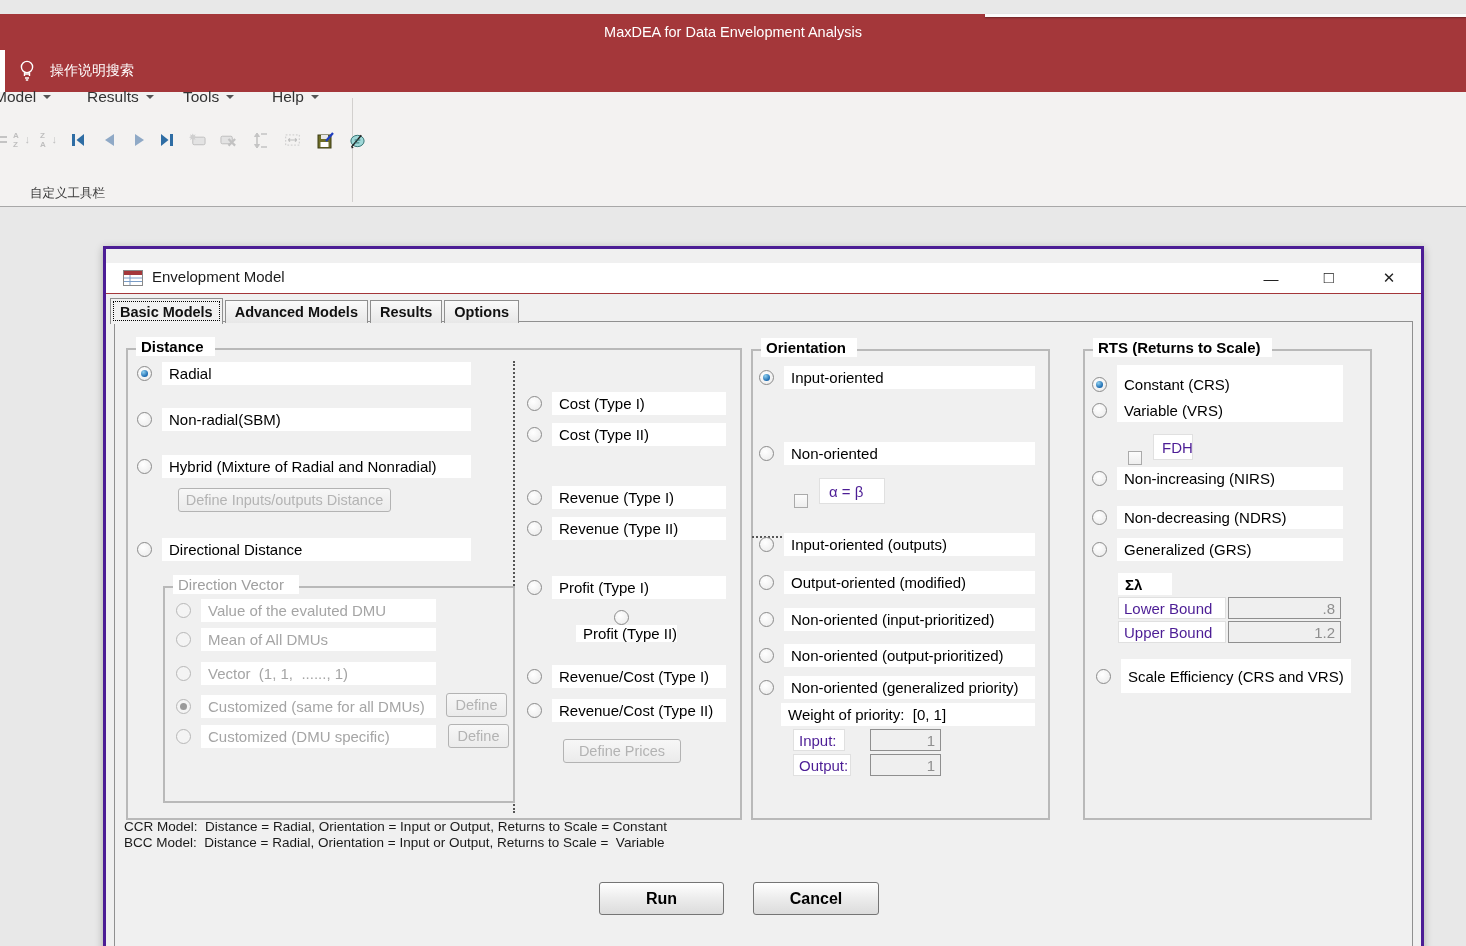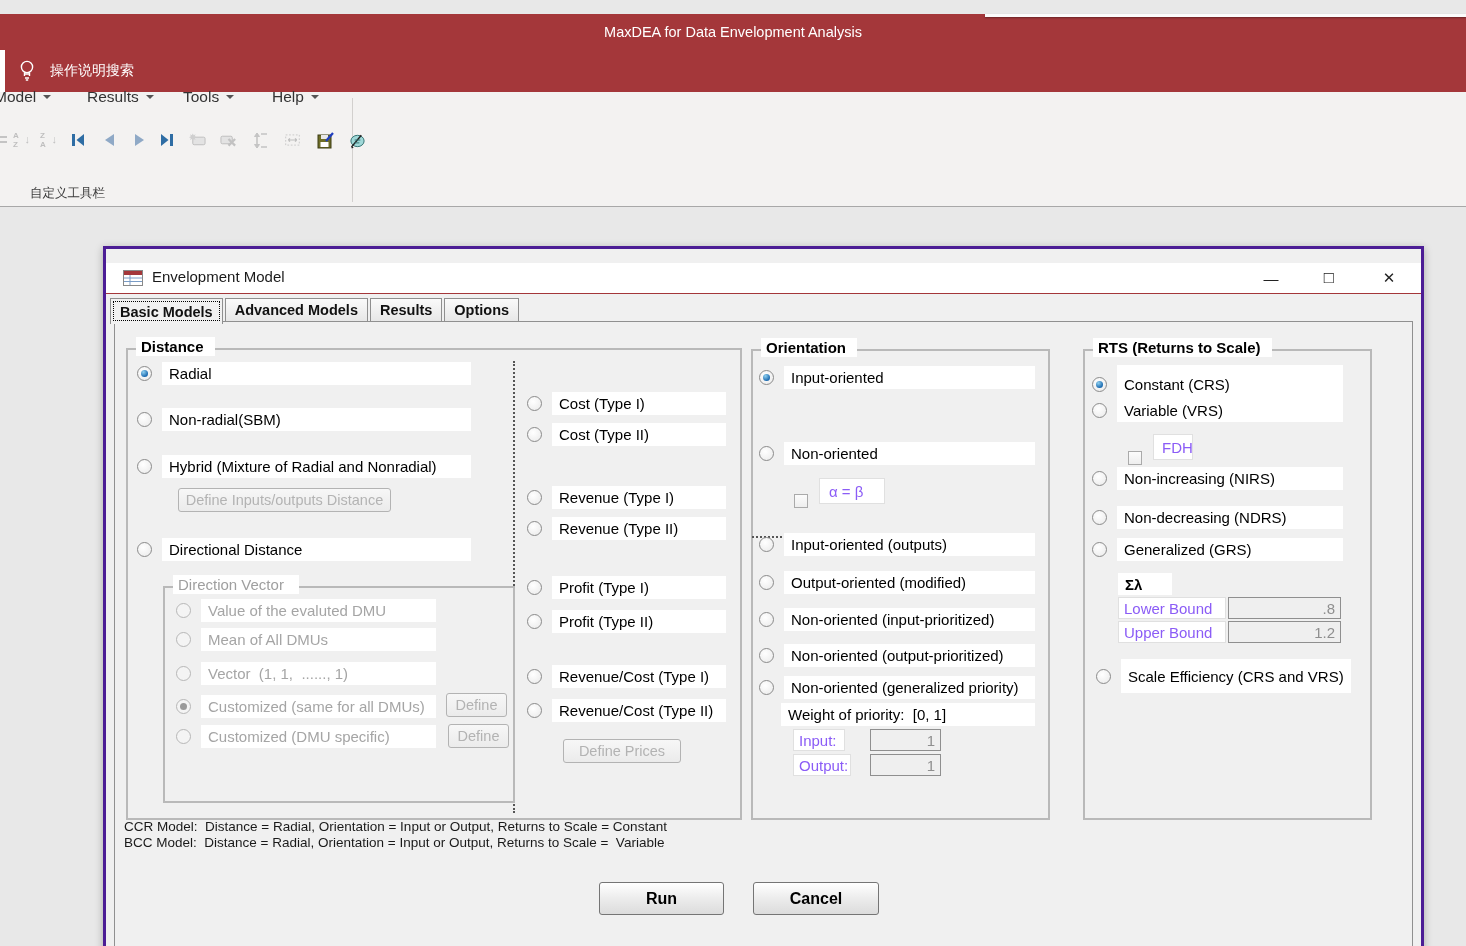--- a/index.html
+++ b/index.html
@@ -25,21 +25,21 @@
   .sort .ar{position:absolute;right:0;top:1px;font-size:11px;color:#bfbfbf;}
   .grouplabel{left:30px;top:171px;font-size:12.5px;color:#3b3b3b;}
 
   
   .dialog{left:103px;top:232px;width:1315px;height:703px;background:#f0f0f0;
           border:3px solid #4c1d95;box-shadow:0 2px 8px rgba(0,0,0,.28);}
   .dlg-titlebar{left:0;top:0;width:100%;height:30px;background:#fff;border-bottom:1px solid #A4373A;}
   .dlg-title{left:46px;top:5px;font-size:15px;color:#1a1a1a;}
   .winbtn{top:4px;width:34px;height:22px;display:flex;align-items:center;justify-content:center;
           font-size:15px;color:#222;cursor:default;}
-  .tabstrip{left:4px;top:35px;display:flex;align-items:flex-start;}
+  .tabstrip{left:4px;top:35px;display:flex;align-items:center;}
   .tab{display:inline-flex;align-items:center;padding:0 9px;height:22px;margin-right:2px;
        border:1px solid #8f8f8f;border-bottom:none;background:linear-gradient(#fafafa,#e7e7e7);
        font-weight:bold;font-size:14.5px;color:#111;position:relative;z-index:1;}
   .tab.active{height:25px;background:#f1f1f1;z-index:3;outline:1px dotted #000;outline-offset:-4px;}
   .page{left:8px;top:58px;width:1297px;height:640px;border:1px solid #909090;background:#f0f0f0;}
 
   .grp{border:2px solid #b9b9b9;}
   .grp-title{position:absolute;top:-13px;left:8px;background:#fff;padding:1px 11px 1px 5px;
              font-weight:bold;font-size:15px;color:#000;white-space:pre;}
   .grp-title.dis{font-weight:normal;color:#9f9f9f;}
@@ -50,21 +50,21 @@
   .radio{width:15px;height:15px;border-radius:50%;box-sizing:border-box;border:1px solid #8b8b8b;
          background:radial-gradient(circle at 40% 35%,#ffffff,#e9e9e9);flex:none;margin-right:10px;}
   .radio.dis{border-color:#b7b7b7;background:#f4f4f4;}
   .radio.on::after{content:"";display:block;width:7px;height:7px;border-radius:50%;margin:3px;
          background:radial-gradient(circle at 35% 30%,#8fd0f0,#1464ac 75%);}
   .radio.ongray::after{content:"";display:block;width:7px;height:7px;border-radius:50%;margin:3px;background:#9a9a9a;}
   .cb{width:14px;height:14px;box-sizing:border-box;border:1px solid #aaa;background:linear-gradient(#fcfcfc,#eee);flex:none;}
   .strip{background:#fff;display:flex;align-items:center;padding-left:7px;font-size:15px;color:#000;
          white-space:pre;flex:1;height:100%;box-sizing:border-box;}
   .strip.dis{color:#a5a5a5;}
-  .lblbox{position:absolute;background:#fff;border:1px solid #e0e0e0;color:#8b5cf6;display:flex;
+  .lblbox{position:absolute;background:#fff;border:1px solid #e0e0e0;color:#4c1d95;display:flex;
           align-items:center;padding-left:5px;font-size:15px;white-space:pre;box-sizing:border-box;}
   .field{position:absolute;background:#efefef;border:1px solid #8f8f8f;color:#8f8f8f;display:flex;
          align-items:center;justify-content:flex-end;padding-right:5px;font-size:15px;box-sizing:border-box;}
   .btn-dis{position:absolute;border:1px solid #b3b3b3;border-radius:3px;color:#b3b3b3;font-size:14.5px;
            background:linear-gradient(#f7f7f7,#ebebeb);display:flex;align-items:center;justify-content:center;
            box-sizing:border-box;white-space:pre;}
   .btn{position:absolute;border:1px solid #757575;border-radius:3px;color:#000;font-weight:bold;font-size:16px;
        background:linear-gradient(#ffffff,#ececec 50%,#dcdcdc);display:flex;align-items:center;justify-content:center;
        box-sizing:border-box;cursor:default;}
   .footer{position:absolute;font-size:13.5px;color:#1a1a1a;white-space:pre;}
@@ -277,21 +277,21 @@
     <span class="strip">Revenue (Type I)</span>
   </div>
   <div class="opt" style="left:421px;top:268px;width:199px;height:23px;">
     <span class="radio"></span>
     <span class="strip">Revenue (Type II)</span>
   </div>
   <div class="opt" style="left:421px;top:327px;width:199px;height:23px;">
     <span class="radio"></span>
     <span class="strip">Profit (Type I)</span>
   </div>
-  <div class="opt" style="left:421px;top:361px;width:199px;height:23px;">
+  <div class="opt" style="left:421px;top:361px;width:199px;height:23px;flex-direction:column;">
     <span class="radio"></span>
     <span class="strip">Profit (Type II)</span>
   </div>
   <div class="opt" style="left:421px;top:416px;width:199px;height:23px;">
     <span class="radio"></span>
     <span class="strip">Revenue/Cost (Type I)</span>
   </div>
   <div class="opt" style="left:421px;top:450px;width:199px;height:23px;">
     <span class="radio"></span>
     <span class="strip">Revenue/Cost (Type II)</span>

